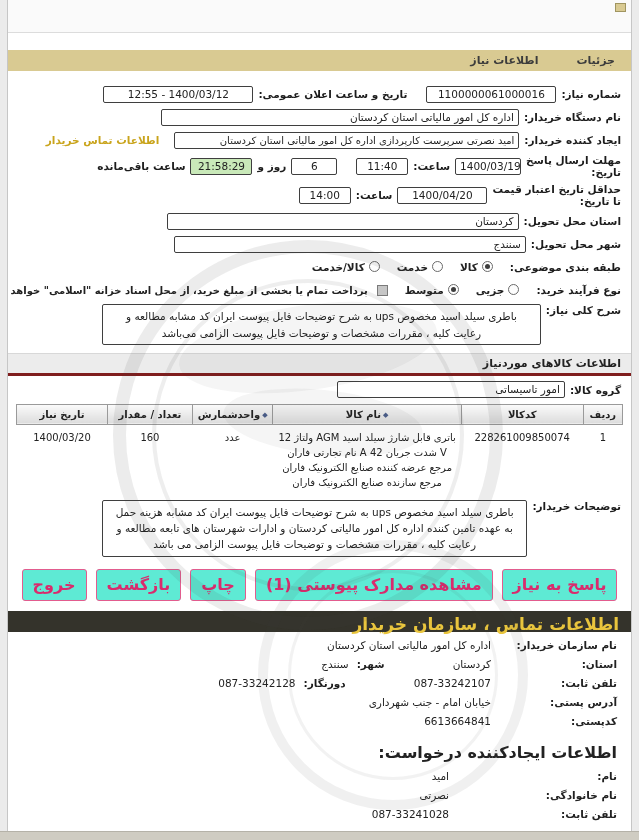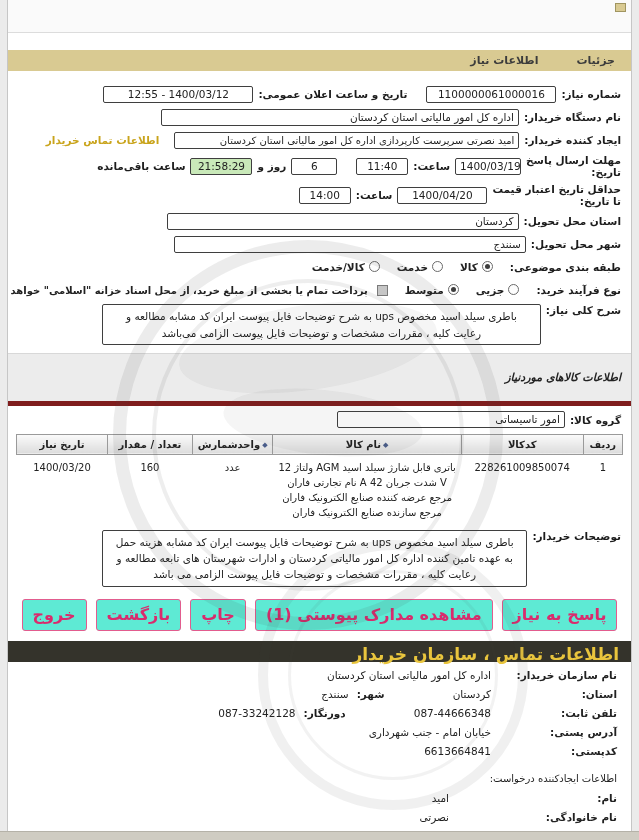--- a/index.html
+++ b/index.html
@@ -25,35 +25,35 @@
   .gap-lg {margin-right:60px;}
   .link-yellow {color:#c9a41c; font-weight:bold; white-space:nowrap; margin-right:10px; cursor:pointer;}
   .opt {display:flex; align-items:flex-start; gap:4px; margin-right:12px; font-weight:bold;}
   .radio {width:11px; height:11px; border:1px solid #6a6a6a; border-radius:50%; background:#fdfdfd; position:relative; flex:0 0 auto; cursor:pointer;}
   .radio.sel::after {content:""; position:absolute; inset:2px; border-radius:50%; background:#3d3d3d;}
   .chk {width:11px; height:11px; border:1px solid #7a7a7a; background:#c6c6c6; flex:0 0 auto; margin-right:12px; cursor:pointer;}
   .note {font-weight:bold; font-size:10px; white-space:nowrap; margin-right:4px;}
   .descbox {flex:1; border:1px solid #3f3f3f; border-radius:2px; padding:3px 8px; text-align:center;
             line-height:1.55; margin-left:84px; min-height:34px; font-size:10.5px;}
   .descbox.big {min-height:48px;}
-  .section-band {background:#ececec; border-top:1px solid #d8d8d8; border-bottom:5px solid #7f1d1d;
-                 font-weight:bold; padding:17px 10px; margin:8px -8px 4px; font-size:11px;font-style:italic;}
+  .section-band {background:#ececec; border-top:1px solid #d8d8d8; border-bottom:3px solid #7f1d1d;
+                 font-weight:bold; padding:3px 10px; margin:8px -8px 4px; font-size:11px;}
   table.goods {width:100%; border-collapse:collapse; margin-top:4px; table-layout:fixed;}
   table.goods th {border:1px solid #9a9a9a; background:linear-gradient(#fbfbfb,#dcdcdc); font-size:10px;
                   height:20px; font-weight:bold; white-space:nowrap; overflow:hidden; cursor:pointer;}
   table.goods td {font-size:10px; text-align:center; padding:5px 3px 2px; vertical-align:top; line-height:1.5;}
   .sort-ico {display:inline-block; font-size:7px; color:#4a5d8a; vertical-align:1px; margin-left:2px;}
   .btns {display:flex; justify-content:center; gap:9px; margin:12px 0 10px;}
   .btn {font-family:inherit; background:#5eead4; border:1px solid #e25c8e; color:#d92b6d; border-radius:3px;
         font-size:16px; font-weight:bold; padding:2px 10px; height:32px; cursor:pointer; white-space:nowrap;}
   .dark-band {background:#34332b; color:#e9c53d; font-weight:bold; padding:3px 12px; margin:4px -8px; height:21px; font-size:17px;}
   .c-row {display:flex; align-items:center; gap:8px; margin:7px 6px;}
   .c-lbl {font-weight:bold; min-width:118px; white-space:nowrap;}
   .cr-lbl {font-weight:bold; min-width:160px; white-space:nowrap;}
-  .sub-title {font-weight:normal; margin:16px 6px 8px; font-size:10px;}
+  .sub-title {font-weight:bold; margin:16px 6px 8px; font-size:16px;}
   .footer {position:absolute; left:0; right:0; bottom:0; height:9px; background:#cfccc2; border-top:1px solid #b5b2a8;}
   .stamp {position:absolute; border-radius:50%; pointer-events:none; z-index:5;}
   .s1 {top:240px; left:105px; width:390px; height:390px; border:13px solid rgba(70,70,70,.10);}
   .s1::after {content:""; position:absolute; inset:26px; border:4px solid rgba(70,70,70,.09); border-radius:50%;}
   .s2 {top:540px; left:250px; width:270px; height:270px; border:10px solid rgba(70,70,70,.08);}
   .s2::after {content:""; position:absolute; inset:20px; border:3px solid rgba(70,70,70,.07); border-radius:50%;}
   .blob {position:absolute; background:rgba(60,60,60,.05); pointer-events:none; z-index:5; border-radius:50%;}
   .b1 {top:305px; left:170px; width:260px; height:85px; transform:rotate(-8deg);}
   .b2 {top:390px; left:215px; width:200px; height:65px; transform:rotate(6deg);}
 </style>
@@ -220,21 +220,21 @@
 
     <div class="c-row">
       <span class="c-lbl">استان:</span>
       <span>کردستان</span>
       <span class="lbl gap-lg">شهر:</span>
       <span>سنندج</span>
     </div>
 
     <div class="c-row">
       <span class="c-lbl">تلفن ثابت:</span>
-      <span class="num">087-44666348</span>
+      <span class="num">087-33242107</span>
       <span class="lbl gap-lg">دورنگار:</span>
       <span class="num">087-33242128</span>
     </div>
 
     <div class="c-row">
       <span class="c-lbl">آدرس پستی:</span>
       <span>خیابان امام - جنب شهرداری</span>
     </div>
 
     <div class="c-row">

